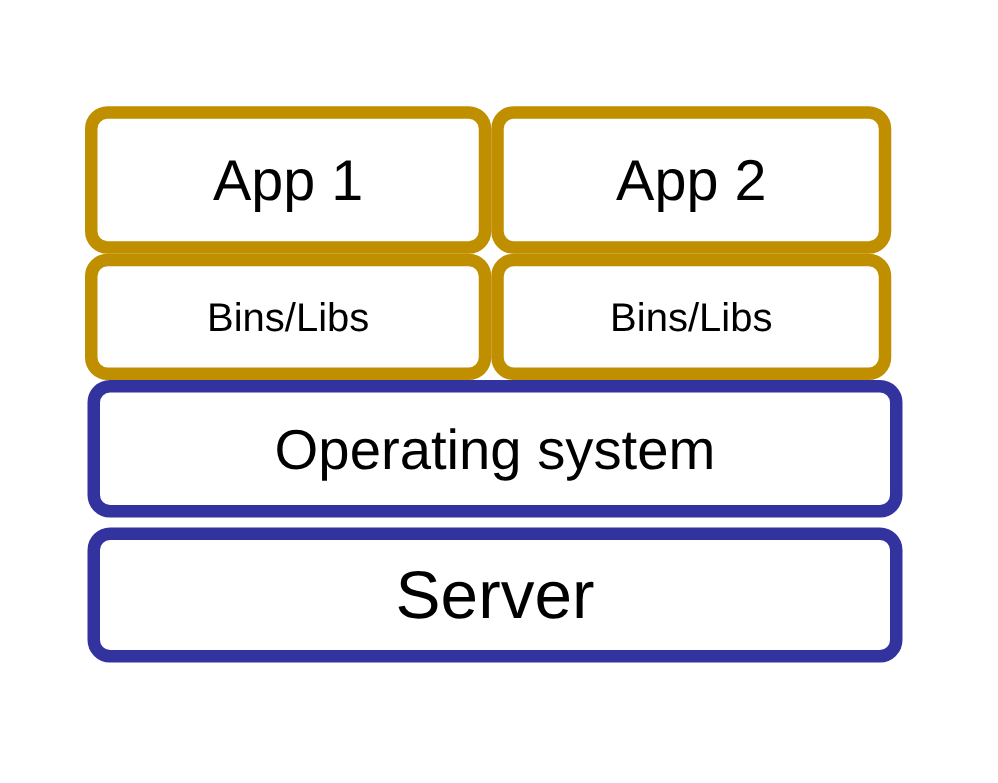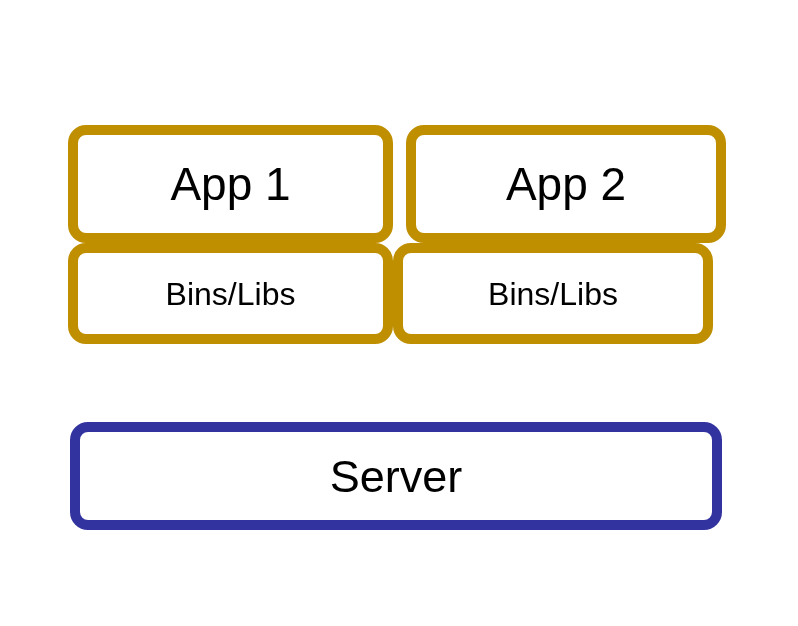--- a/index.html
+++ b/index.html
@@ -29,35 +29,34 @@
     align-items: center;
     justify-content: center;
     color: #000000;
     line-height: 1;
     white-space: nowrap;
     user-select: none;
   }
   .box-gold {
     border: 10px solid #bf8f00;
     border-radius: 18px;
-    margin-top: 40px;
   }
   .box-blue {
     border: 10px solid #3333a0;
     border-radius: 18px;
   }
 
   
   .app-box {
     top: 85px;
     height: 118px;
     font-size: 46px;
   }
   .app-left  { left: 68px;  width: 325px; }
-  .app-right { left: 406px; width: 320px; }
+  .app-right { left: 393px; width: 320px; }
 
   
   .lib-box {
     top: 203px;
     height: 101px;
     font-size: 32px;
   }
   .lib-left  { left: 68px;  width: 325px; }
   .lib-right { left: 393px; width: 320px; }
 
@@ -69,21 +68,21 @@
     height: 110px;
     font-size: 45px;
   }
 
   
   .server-box {
     left: 70px;
     top: 422px;
     width: 652px;
     height: 108px;
-    font-size: 45px;
+    font-size: 54px;
   }
 
   .box-label {
     display: block;
     pointer-events: none;
   }
 </style>
 </head>
 <body>
 
@@ -98,18 +97,21 @@
   </div>
 
   <div class="box box-gold lib-box lib-left">
     <span class="box-label">Bins/Libs</span>
   </div>
 
   <div class="box box-gold lib-box lib-right">
     <span class="box-label">Bins/Libs</span>
   </div>
 
+  <div class="box box-blue os-box">
+    <span class="box-label">Operating system</span>
+  </div>
 
   <div class="box box-blue server-box">
     <span class="box-label">Server</span>
   </div>
 
 </div>
 
 </body></html>

